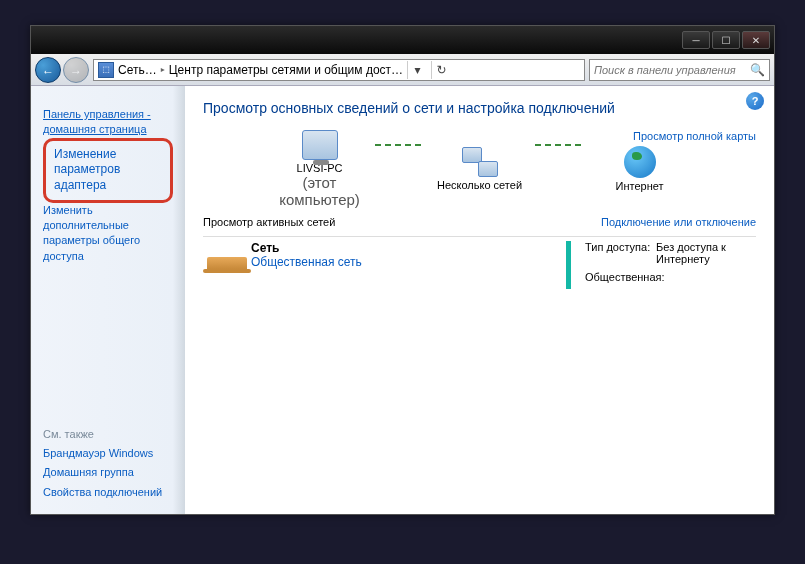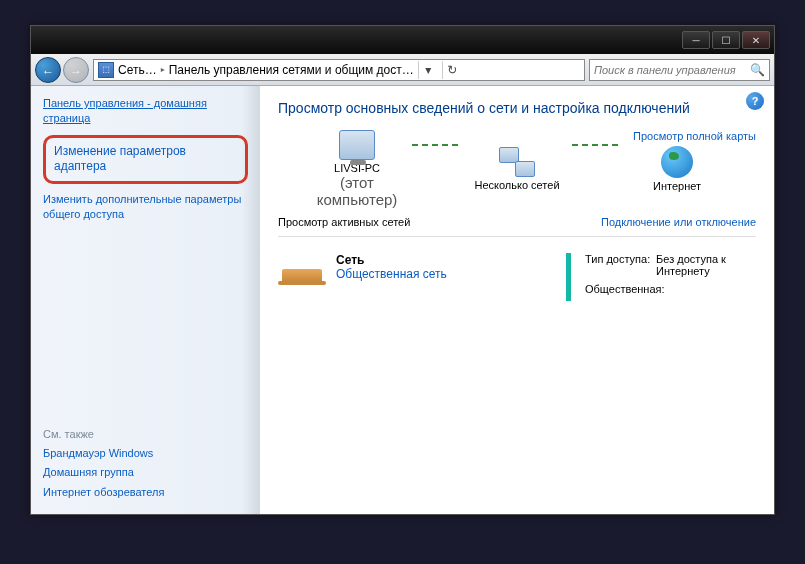--- a/index.html
+++ b/index.html
@@ -14,21 +14,21 @@
 .navbtn.fwd { opacity: 0.5; background: radial-gradient(circle at 30% 30%, #bbb, #888); }
 .addrbar { flex: 1; height: 22px; background: #fff; border: 1px solid #888; display: flex; align-items: center; padding: 0 4px; gap: 4px; overflow: hidden; }
 .addricon { width: 16px; height: 16px; background: linear-gradient(#5b8fd8, #3a6fb8); border: 1px solid #2a5a9a; display: flex; align-items: center; justify-content: center; color: #fff; font-size: 8px; }
 .crumb { color: #000; cursor: pointer; white-space: nowrap; }
 .crumbsep { color: #666; font-size: 8px; }
 .addrbtn { width: 20px; height: 18px; border-left: 1px solid #ccc; display: flex; align-items: center; justify-content: center; color: #444; cursor: pointer; }
 .searchbox { width: 181px; height: 22px; background: #fff; border: 1px solid #888; display: flex; align-items: center; padding: 0 4px; }
 .searchbox input { flex: 1; border: none; outline: none; font-size: 11px; font-style: italic; color: #888; }
 .searchicon { color: #4a7fc8; font-size: 12px; cursor: pointer; }
 .content { flex: 1; display: flex; background: #fff; }
-.sidebar { width: 229px; background: linear-gradient(to right, #f0f4fa 0%, #eaf0f8 92%, #d0d8e0 100%); padding: 10px 12px; display: flex; flex-direction: column; gap: 8px; position: relative; }
+.sidebar { width: 154px; background: linear-gradient(to right, #f0f4fa 0%, #eaf0f8 92%, #d0d8e0 100%); padding: 21px 12px; display: flex; flex-direction: column; position: relative; }
 .sidelink { color: #0a5dc2; font-size: 11px; cursor: pointer; line-height: 1.4; }
 .sidelink.under { text-decoration: underline; }
 .sidehighlight { border: 3px solid #d43a2a; border-radius: 10px; padding: 6px 8px; color: #0a5dc2; font-size: 12px; line-height: 1.3; cursor: pointer; }
 .seealso { position: absolute; bottom: 10px; left: 12px; right: 12px; }
 .seealso .hdr { color: #7a8a9a; font-size: 11px; margin-bottom: 6px; }
 .seealso .sidelink { margin-bottom: 4px; display: block; }
 .main { flex: 1; padding: 14px 18px; position: relative; }
 .helpicon { position: absolute; top: 6px; right: 10px; width: 18px; height: 18px; border-radius: 50%; background: radial-gradient(circle at 30% 30%, #5aa8e8, #1a6ac8); color: #fff; font-weight: bold; display: flex; align-items: center; justify-content: center; font-size: 11px; cursor: pointer; }
 .main h1 { color: #003d8f; font-size: 14px; font-weight: normal; margin-bottom: 14px; }
 .netmap { display: flex; align-items: center; justify-content: center; gap: 0; margin-bottom: 6px; position: relative; }
@@ -42,21 +42,21 @@
 .neticon { width: 36px; height: 30px; position: relative; }
 .neticon::before, .neticon::after { content: ""; position: absolute; width: 18px; height: 14px; background: linear-gradient(#d8e4f0, #a8c4e0); border: 1px solid #5a8ac8; border-radius: 2px; }
 .neticon::before { left: 0; top: 0; }
 .neticon::after { right: 0; bottom: 0; }
 .globe { width: 32px; height: 32px; border-radius: 50%; background: radial-gradient(circle at 35% 30%, #6ac8f8, #1a7ac8); position: relative; }
 .globe::before { content: ""; position: absolute; left: 8px; top: 6px; width: 10px; height: 8px; background: #2a9a4a; border-radius: 40% 60% 50% 50%; }
 .section { margin-top: 8px; }
 .secrow { display: flex; justify-content: space-between; font-size: 11px; margin-bottom: 8px; }
 .seclabel { color: #000; }
 .seclink { color: #0a5dc2; cursor: pointer; }
-.netentry { display: flex; gap: 10px; margin-top: 16px; }
+.netentry { display: flex; margin-top: 4px; }
 .bench { width: 48px; height: 32px; position: relative; }
 .bench::before { content: ""; position: absolute; bottom: 0; left: 0; right: 0; height: 4px; background: #c88a3a; border-radius: 2px; }
 .bench::after { content: ""; position: absolute; bottom: 4px; left: 4px; right: 4px; height: 12px; background: linear-gradient(#e8aa5a, #c88a3a); border-radius: 2px 2px 0 0; }
 .netinfo { flex: 1; }
 .netname { font-weight: bold; font-size: 12px; color: #000; }
 .nettype { color: #0a5dc2; font-size: 12px; cursor: pointer; }
 .netdetails { width: 190px; font-size: 11px; border-left: 5px solid #14b8a6; padding-left: 14px; }
 .detrow { display: flex; margin-bottom: 6px; }
 .detlabel { width: 90px; color: #000; }
 .detval { color: #000; }
@@ -73,40 +73,40 @@
 
   <div class="navbar">
     <div class="navbtns">
       <div class="navbtn">←</div>
       <div class="navbtn fwd">→</div>
     </div>
     <div class="addrbar">
       <span class="addricon">⬚</span>
       <span class="crumb">Сеть…</span>
       <span class="crumbsep">▸</span>
-      <span class="crumb">Панель управления сетями и общим дост…</span>
+      <span class="crumb">Центр параметры сетями и общим дост…</span>
       <span class="addrbtn">▾</span>
       <span class="addrbtn">↻</span>
     </div>
     <div class="searchbox">
       <input placeholder="Поиск в панели управления" style="">
       <span class="searchicon">🔍</span>
     </div>
   </div>
 
   <div class="content">
     <div class="sidebar">
       <div class="sidelink under">Панель управления - домашняя страница</div>
       <div class="sidehighlight">Изменение параметров адаптера</div>
       <div class="sidelink">Изменить дополнительные параметры общего доступа</div>
       <div class="seealso">
         <div class="hdr">См. также</div>
         <span class="sidelink">Брандмауэр Windows</span>
         <span class="sidelink">Домашняя группа</span>
-        <span class="sidelink">Интернет обозревателя</span>
+        <span class="sidelink">Свойства подключений</span>
       </div>
     </div>
 
     <div class="main">
       <div class="helpicon">?</div>
       <h1>Просмотр основных сведений о сети и настройка подключений</h1>
 
       <div class="netmap">
         <span class="maplink">Просмотр полной карты</span>
         <div class="netnode">

